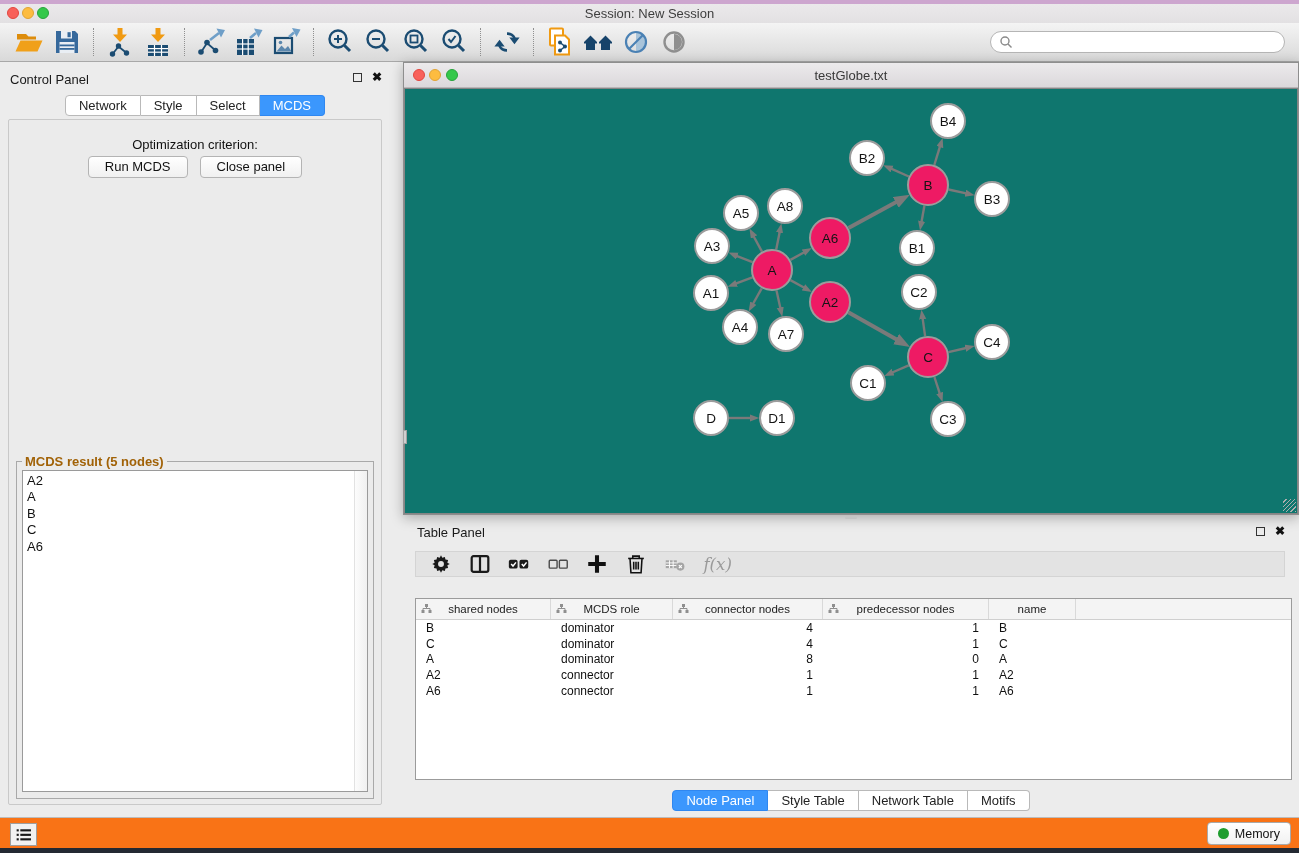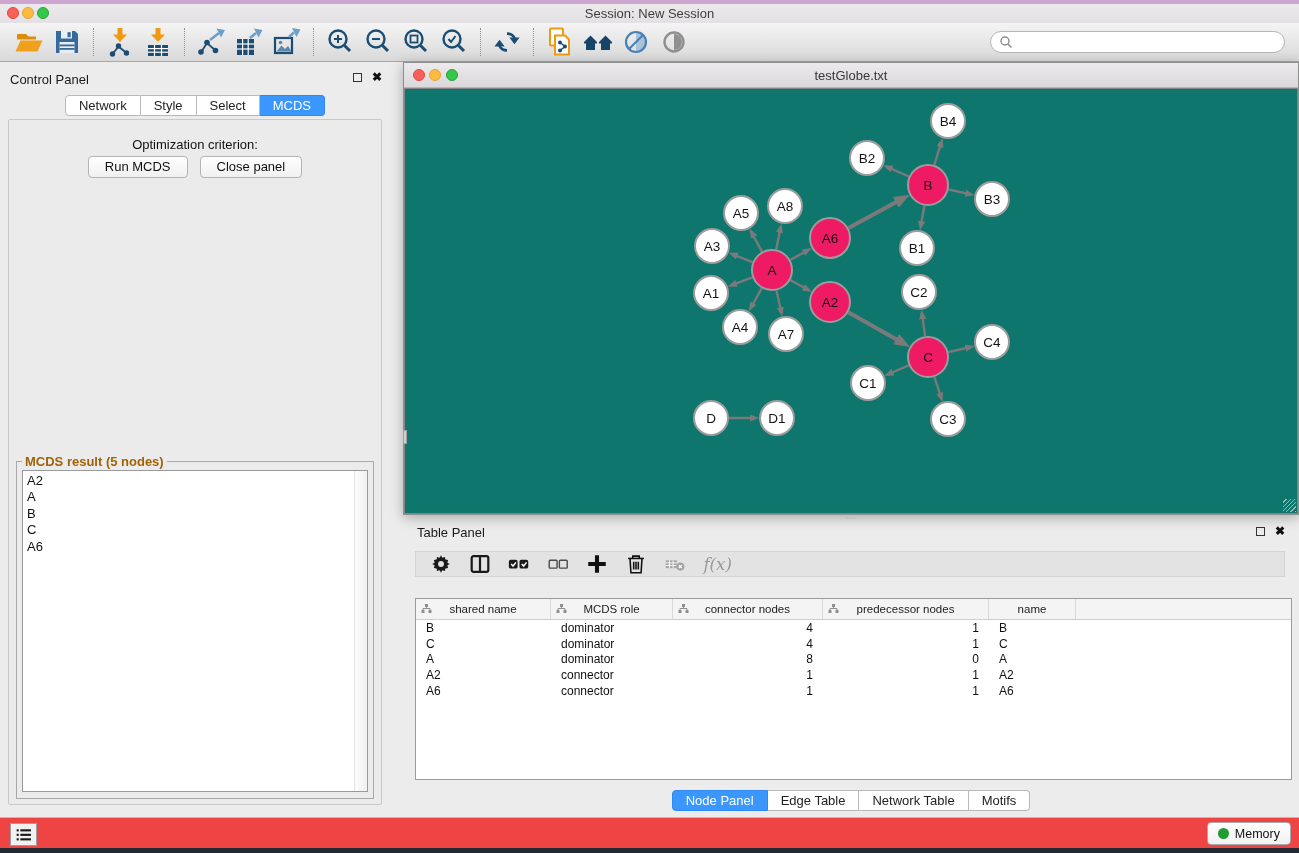--- a/index.html
+++ b/index.html
@@ -70,21 +70,21 @@
   .thead { display:flex; height:21px; background:#f4f4f4; border-bottom:1px solid #cfcfcf; }
   .th { position:relative; border-right:1px solid #d9d9d9; display:flex; align-items:center; justify-content:center; font-size:11.5px; color:#222; }
   .th .tree-ico { position:absolute; left:5px; top:5px; width:11px; height:10px; }
   .tr { display:flex; height:15.8px; align-items:center; }
   .td { font-size:12px; color:#101010; padding:0 10px; white-space:nowrap; overflow:hidden; }
   .td.right { text-align:right; }
   .td.left { text-align:left; }
   .tp-tabs { position:absolute; bottom:6px; left:0; right:0; }
 
   
-  .status-bar { position:absolute; left:0; top:817px; width:100%; height:31px; background:#ef4444; border-top:1px solid #bcbcbc; }
+  .status-bar { position:absolute; left:0; top:817px; width:100%; height:31px; background:#f97316; border-top:1px solid #bcbcbc; }
   .list-btn { position:absolute; left:10px; top:5px; width:27px; height:23px; background:#f1f1f1; border:1px solid #9e9e9e; display:flex; align-items:center; justify-content:center; }
   .memory-btn { position:absolute; right:8px; top:4px; height:23px; background:linear-gradient(#fff,#f1f1f1); border:1px solid #a9a9a9; border-radius:4px; display:flex; align-items:center; gap:6px; padding:0 10px; font-size:12.5px; color:#111; }
   .mem-dot { width:11px; height:11px; border-radius:50%; background:#1f9d2f; }
   .bottom-strip { position:absolute; left:0; top:848px; width:100%; height:5px; background:#232932; }
 </style>
 </head>
 <body>
 
 <div class="screen">
 
@@ -487,21 +487,21 @@
       <div class="thead" id="tbl-head">
           <div class="th" style="width: 135px;">
             <span class="tree-ico"><svg width="11" height="10" viewBox="0 0 11 10">
                 <g fill="#8f8f8f">
                   <rect x="4" y="0" width="3" height="3"></rect>
                   <rect x="0.5" y="6" width="3" height="3"></rect>
                   <rect x="7.5" y="6" width="3" height="3"></rect>
                 </g>
                 <path d="M5.5 3v1.5M2 6V4.5h7V6" stroke="#8f8f8f" fill="none" stroke-width="1"></path>
               </svg></span>
-            <span>shared name</span>
+            <span>shared nodes</span>
           </div>
           <div class="th" style="width: 122px;">
             <span class="tree-ico"><svg width="11" height="10" viewBox="0 0 11 10">
                 <g fill="#8f8f8f">
                   <rect x="4" y="0" width="3" height="3"></rect>
                   <rect x="0.5" y="6" width="3" height="3"></rect>
                   <rect x="7.5" y="6" width="3" height="3"></rect>
                 </g>
                 <path d="M5.5 3v1.5M2 6V4.5h7V6" stroke="#8f8f8f" fill="none" stroke-width="1"></path>
               </svg></span>
@@ -566,21 +566,21 @@
             <div class="td left" style="width: 135px;">A6</div>
             <div class="td left" style="width: 122px;">connector</div>
             <div class="td right" style="width: 150px;">1</div>
             <div class="td right" style="width: 166px;">1</div>
             <div class="td left" style="width: 87px;">A6</div>
           </div>
         </div>
     </div>
     <div class="seg-tabs tp-tabs" id="tp-tabs">
         <div class="seg-tab sel">Node Panel</div>
-        <div class="seg-tab">Edge Table</div>
+        <div class="seg-tab">Style Table</div>
         <div class="seg-tab">Network Table</div>
         <div class="seg-tab">Motifs</div>
       </div>
   </div>
 
   <div class="status-bar">
     <span class="list-btn">
       <svg width="20" height="18" viewBox="0 0 24 22">
           <g fill="#1a1a1a">
             <rect x="3" y="4" width="2.6" height="2.6"></rect>

